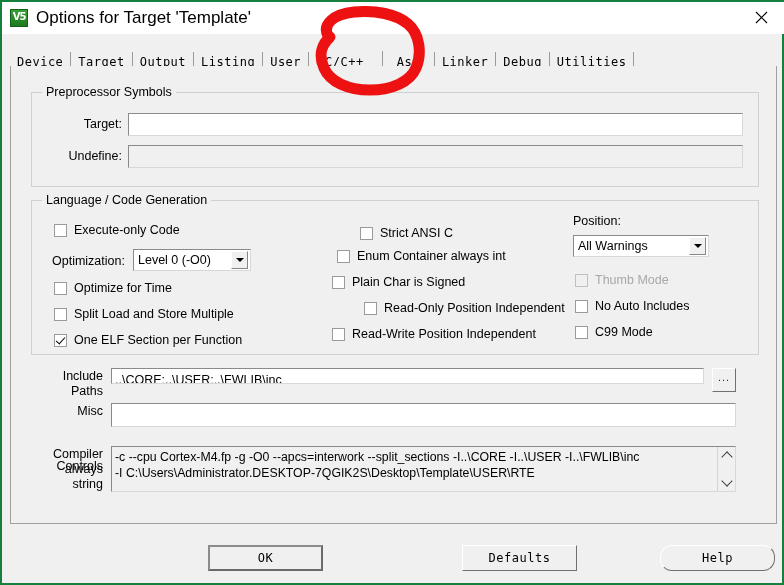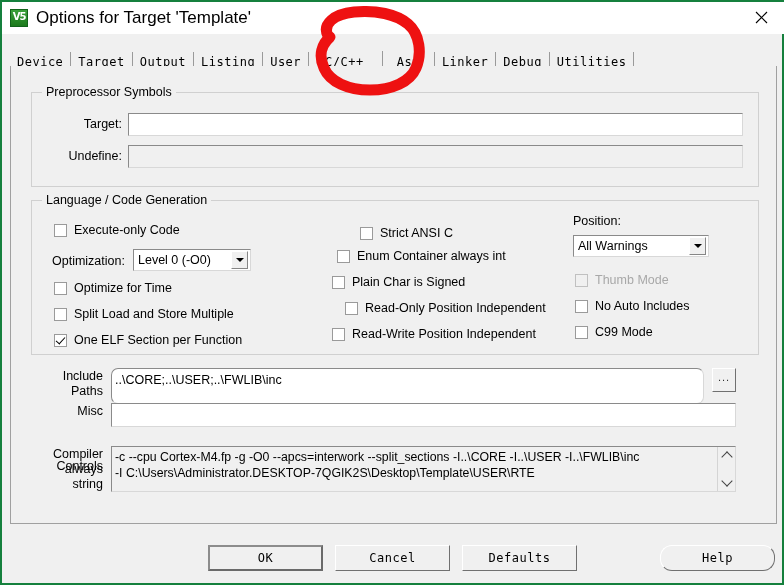--- a/index.html
+++ b/index.html
@@ -444,21 +444,21 @@
         <span class="cb-label">Strict ANSI C</span>
       </div>
       <div class="cb-row" style="left:285px; top:48px;padding-left:20px;">
         <span class="cb"></span>
         <span class="cb-label">Enum Container always int</span>
       </div>
       <div class="cb-row" style="left:300px; top:74px;">
         <span class="cb"></span>
         <span class="cb-label">Plain Char is Signed</span>
       </div>
-      <div class="cb-row" style="left:293px; top:100px;padding-left:20px;">
+      <div class="cb-row" style="left:312px; top:100px;padding-left:20px;">
         <span class="cb"></span>
         <span class="cb-label">Read-Only Position Independent</span>
       </div>
       <div class="cb-row" style="left:300px; top:126px;">
         <span class="cb"></span>
         <span class="cb-label">Read-Write Position Independent</span>
       </div>
 
       <div class="lbl" style="left:541px; top:13px;">Position:</div>
       <div class="combo" style="left:541px; top:34px; width:136px;">
@@ -477,21 +477,21 @@
         <span class="cb-label">No Auto Includes</span>
       </div>
       <div class="cb-row" style="left:543px; top:124px;">
         <span class="cb"></span>
         <span class="cb-label">C99 Mode</span>
       </div>
     </div>
 
     <div class="lbl" style="left:22px; top:303px; width:70px;">Include</div>
     <div class="lbl" style="left:22px; top:318px; width:70px;">Paths</div>
-    <div class="textfield" style="left:100px; top:302px; width:593px; height:36px; line-height:22px;border-radius:7px;">..\CORE;..\USER;..\FWLIB\inc</div>
+    <div class="textfield" style="left:100px; top:302px; width:593px; height:16px; line-height:22px;">..\CORE;..\USER;..\FWLIB\inc</div>
     <div class="browse-btn" style="left:701px; top:302px;">...</div>
 
     <div class="lbl" style="left:22px; top:338px; width:70px;">Misc</div>
     <div class="lbl" style="left:14px; top:353px; width:78px;margin-top:40px;">Controls</div>
     <div class="textfield" style="left:100px; top:337px; width:625px; height:24px; line-height:22px;"></div>
 
     <div class="lbl" style="left:14px; top:381px; width:78px;">Compiler</div>
     <div class="lbl" style="left:14px; top:396px; width:78px;">always</div>
     <div class="lbl" style="left:14px; top:411px; width:78px;">string</div>
 
@@ -504,21 +504,20 @@
           </div>
         <div class="scroll-arrow down">
             <span class="chev down"></span>
           </div>
       </div>
     </div>
 
   </div>
 
   <div class="btn default" style="left:206px; top:543px; width:115px;">OK</div>
-  <div class="btn" style="left:333px; top:543px; width:115px;">Cancel</div>
   <div class="btn" style="left:460px; top:543px; width:115px;">Defaults</div>
   <div class="btn" style="left:658px; top:543px; width:115px;border-radius:12px;">Help</div>
 
 </div>
 
 <div class="annotation">
   <svg width="135" height="90" viewBox="0 0 135 90">
     <path d="M 28 30
              C 22 18, 34 8, 54 6
              C 76 4, 96 8, 108 18

